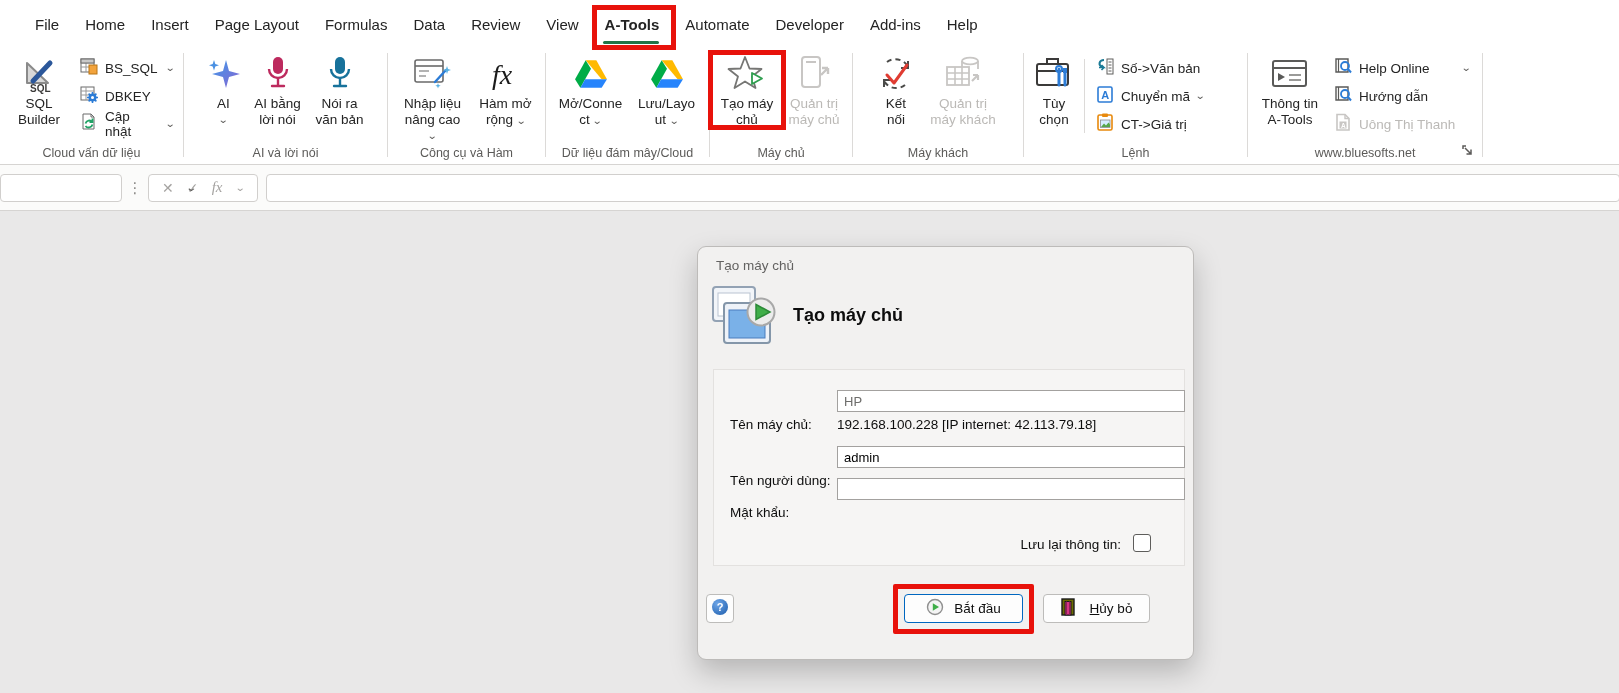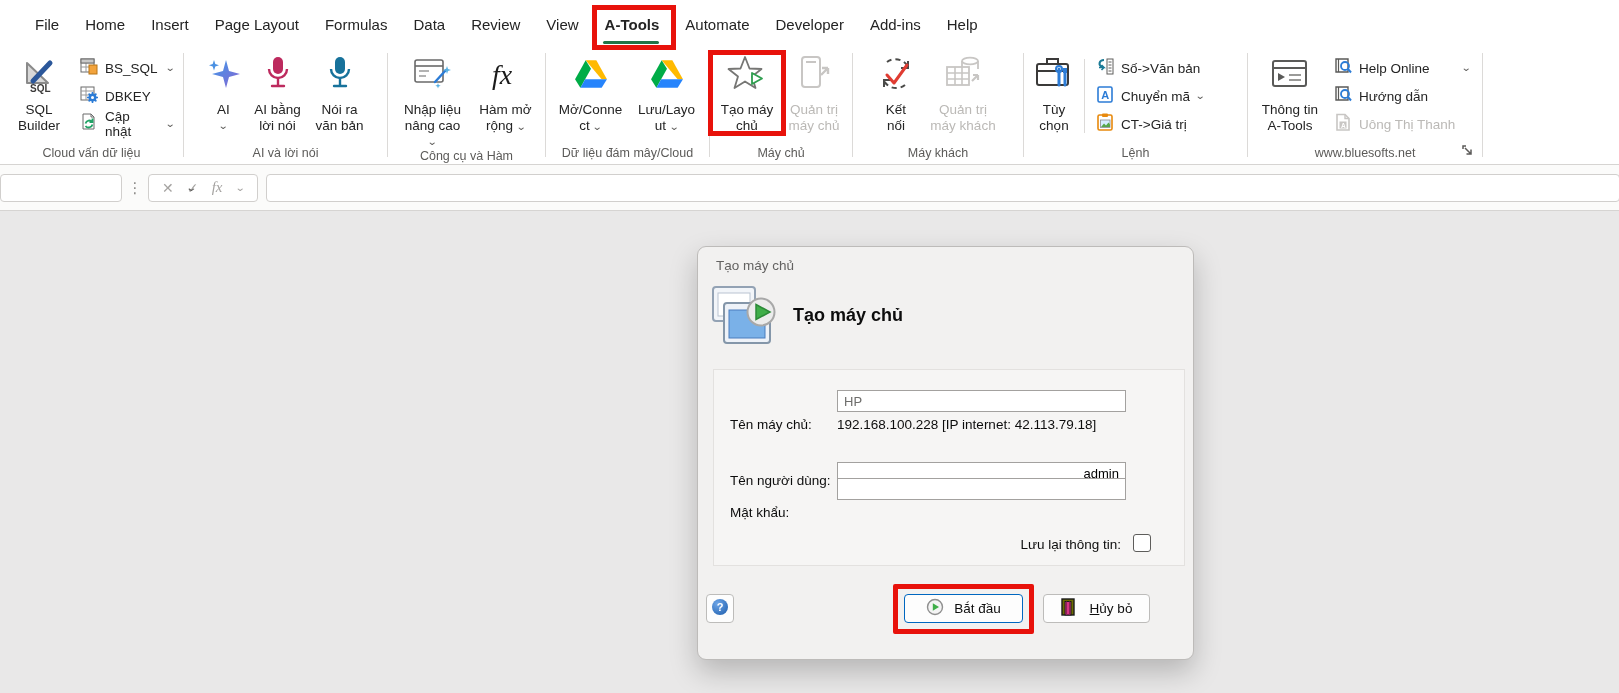--- a/index.html
+++ b/index.html
@@ -18,21 +18,21 @@
   .rb-tab { left:0px; right:-4px; top:5px; bottom:-2px; }
   
   .ribbon { height:117px; border-bottom:1px solid #d6d4d2; display:flex; background:#fff; }
   .rgroup { display:flex; flex-direction:column; flex:none; }
   .rgc { flex:1; display:flex; align-items:flex-start; justify-content:center; padding-top:3px; gap:1px; }
   .rgl { height:23px; font-size:12.5px; color:#5c5b59; display:flex; align-items:center; justify-content:center; position:relative; }
   .gdiv { width:1px; background:#dcdad8; margin:5px 0 7px; flex:none; }
   .rbtn { display:flex; flex-direction:column; align-items:center; padding:3px 3px 0; border-radius:4px; font-size:13.5px;
           color:#242424; text-align:center; line-height:1.15; cursor:pointer; position:relative; }
   .rbtn .ric { height:40px; display:flex; align-items:center; justify-content:center; }
-  .rbtn .lbl { margin-top:8px; word-break:break-word; }
+  .rbtn .lbl { margin-top:2px; word-break:break-word; }
   .chev { font-size:10px; color:#5f5e5c; line-height:1; display:inline-block; transform:scaleX(1.3); }
   .scol { display:flex; flex-direction:column; padding-top:3px; }
   .sbtn { display:flex; align-items:center; gap:6px; height:28px; font-size:13.5px; color:#242424; padding:0 5px; border-radius:4px; cursor:pointer; }
   .dis { color:#bbb9b6 !important; cursor:default; }
   .rb-ribbon { left:-8px; right:-8px; top:-1px; bottom:-3px; }
   .idiv { width:1px; background:#dcdad8; margin:8px 4px; align-self:stretch; }
   .launcher { position:absolute; right:7px; top:3px; }
   
   .frow { height:46px; background:#fbfbfa; border-bottom:1px solid #d6d4d2; display:flex; align-items:center; }
   .namebox { width:122px; height:28px; border:1px solid #d1cfcd; border-radius:4px; background:#fff;
@@ -48,21 +48,21 @@
   .finput input { width:100%; height:100%; border:none; outline:none; background:transparent; padding:0 8px; font-family:inherit; }
   
   .canvas { height:482px; background:#e9e8e8; position:relative; }
   .dialog { position:absolute; left:697px; top:35px; width:497px; height:414px; background:#f2f1f0;
             border:1px solid #bdbbb9; border-radius:9px; box-shadow:0 12px 28px rgba(0,0,0,.22); }
   .dtitle { padding:11px 18px 0; font-size:13.5px; color:#636261; cursor:default; }
   .dicon { position:absolute; left:13px; top:36px; }
   .dheading { position:absolute; left:95px; top:58px; font-size:18px; font-weight:700; color:#0d0d0d; }
   .dpanel { position:absolute; left:15px; top:122px; width:472px; height:197px; background:#f6f5f4; border:1px solid #e3e1df; }
   .dlab { position:absolute; font-size:13.5px; color:#0d0d0d;margin-top:24px; }
-  .dinp { position:absolute; left:123px; width:289px; height:22px; background:#fff; border:1px solid #a3a19f;
+  .dinp { position:absolute; left:123px; width:348px; height:22px; background:#fff; border:1px solid #a3a19f;
           font-size:13px; padding:0 6px; font-family:inherit; outline:none; }
   .ipnote { position:absolute; left:123px; top:47px; font-size:13.5px; color:#0d0d0d; }
   .savelab { position:absolute; left:0; width:407px; top:167px; text-align:right; font-size:13.5px; color:#0d0d0d; }
   .dcheck { position:absolute; left:419px; top:164px; width:18px; height:18px; background:#fff;
             border:1.5px solid #5e5d5b; border-radius:3px; cursor:pointer; }
   .dbtn { position:absolute; top:347px; height:29px; background:#fdfdfd; border:1px solid #bdbcba; border-radius:4px;
           display:flex; align-items:center; justify-content:center; gap:10px; font-size:13.5px; color:#0d0d0d; cursor:pointer; }
   .btn-help { left:8px; width:28px; }
   .btn-start { left:206px; width:119px; border:1px solid #0067c0; }
   .btn-cancel { left:345px; width:107px; gap:12px; }
@@ -462,21 +462,21 @@
           <path d="M45 21.5 L59 29 L45 36.5 Z" fill="#3fae49" stroke="#2c8a38" stroke-width="1.5"></path>
         </svg>
       </span>
       <div class="dheading">Tạo máy chủ</div>
 
       <div class="dpanel">
         <span class="dlab" style="left:16px; top:23px">Tên máy chủ:</span>
         <input class="dinp" style="top: 20px; color: rgb(110, 109, 107);" value="HP">
         <span class="ipnote">192.168.100.228 [IP internet: 42.113.79.18]</span>
         <span class="dlab" style="left:16px; top:79px">Tên người dùng:</span>
-        <input class="dinp" style="top: 92px; text-align: right;" value="admin">
+        <input class="dinp" style="top: 76px;" value="admin">
         <span class="dlab" style="left:16px; top:111px">Mật khẩu:</span>
         <input class="dinp" style="top: 108px;" type="password" value="">
         <span class="savelab">Lưu lại thông tin:</span>
         <span class="dcheck"></span>
       </div>
 
       <div class="dbtn btn-help">
         <span>
           <svg width="18" height="18" viewBox="0 0 18 18">
             <defs>

